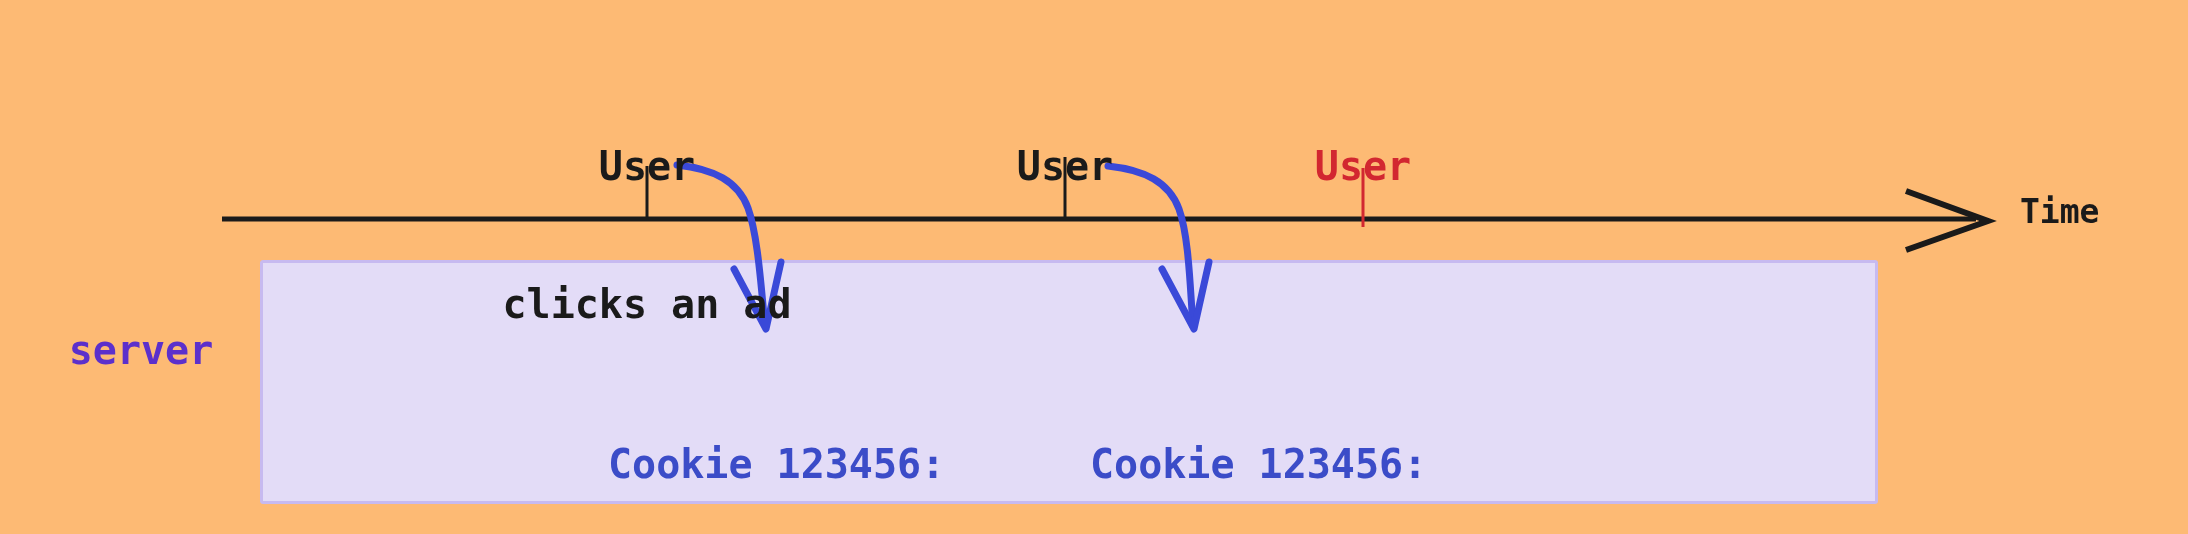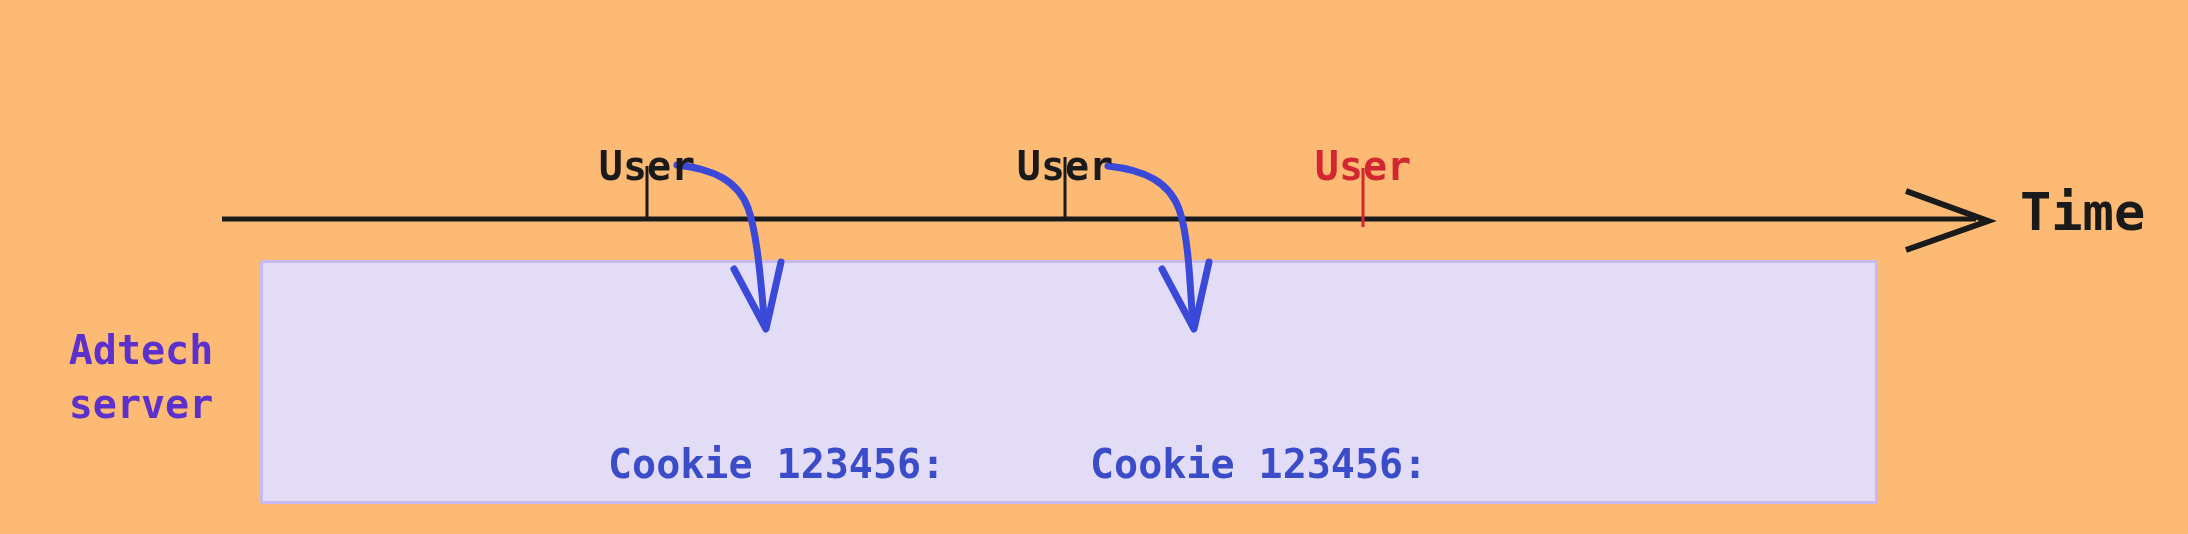--- a/index.html
+++ b/index.html
@@ -13,21 +13,21 @@
   }
   #svg-layer{position:absolute;left:0;top:0;z-index:2;}
   .event-label{
     position:absolute;top:51px;width:400px;
     text-align:center;font-size:40px;line-height:46px;
     color:#1a1a1a;white-space:pre;z-index:3;
   }
   .event-label.red{color:#d22730;}
   #time-label{
     position:absolute;left:2020px;top:189px;
-    font-size:52px;line-height:46px;color:#1a1a1a;z-index:3;
+    font-size:33px;line-height:46px;color:#1a1a1a;z-index:3;
   }
   #server-box{
     position:absolute;left:260px;top:260px;
     width:1612px;height:238px;
     background:#e3dcf7;border:3px solid #c7baf0;border-radius:3px;
     z-index:1;
   }
   #server-label{
     position:absolute;left:41px;top:323px;width:200px;
     text-align:center;font-size:40px;line-height:54px;
@@ -64,34 +64,34 @@
     </g>
 
     <g>
       <path d="M 1108 166 C 1145 170 1169 182 1179 209 C 1189 237 1190 287 1193 326" fill="none" stroke-width="7" stroke-linecap="round" stroke="#3a49d8"></path>
       <path d="M 1162 269 L 1194 329 L 1209 262" fill="none" stroke-width="7" stroke-linecap="round" stroke-linejoin="round" stroke="#3a49d8"></path>
     </g>
   </svg>
 
   <div class="event-label" style="left:447px">
     <span class="line">User</span>
+    <span class="line">clicks an ad</span>
   </div>
 
   <div class="event-label" style="left:865px">
     <span class="line">User</span>
   </div>
 
   <div class="event-label red" style="left:1163px">
     <span class="line">User</span>
   </div>
 
   <div id="time-label">Time</div>
 
   <div id="server-label">
-    <span class="line">Adtech</span>
     <span class="line">server</span>
   </div>
 
   <div id="cookie-log-1" class="cookie-log">
     <span class="line">Cookie 123456:</span>
     
   </div>
 
   <div id="cookie-log-2" class="cookie-log">
     <span class="line">Cookie 123456:</span>

